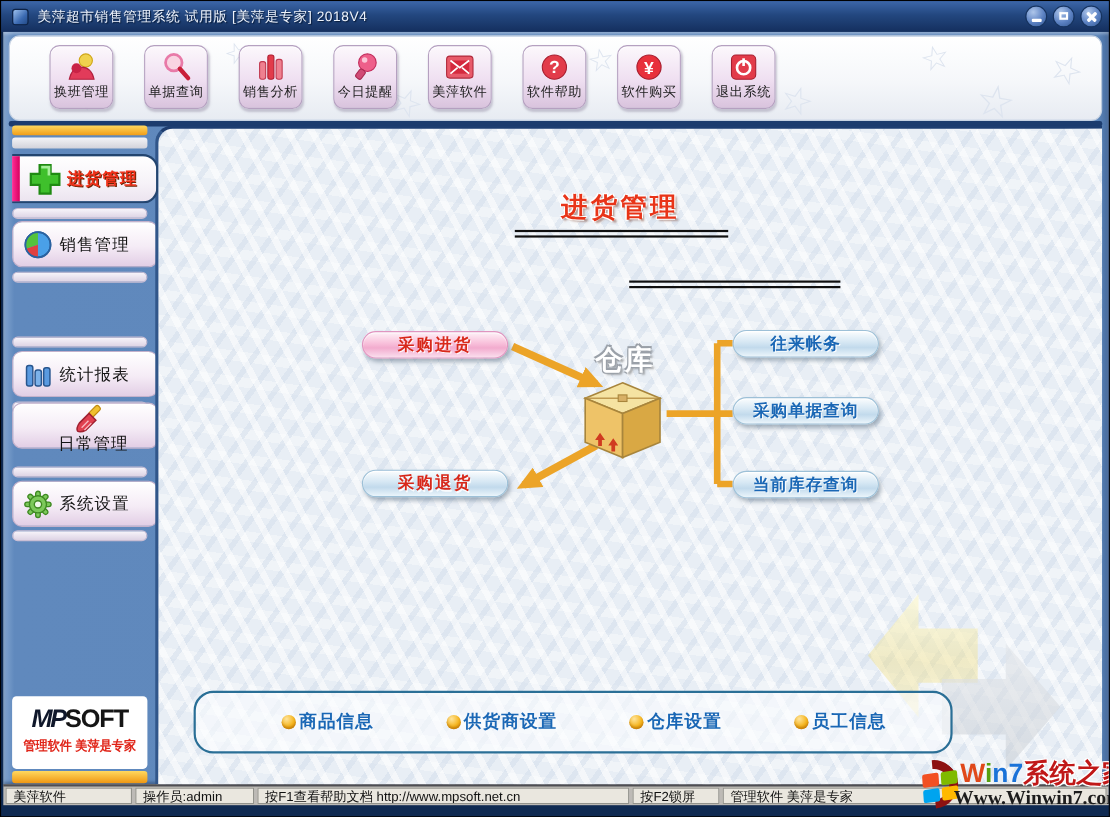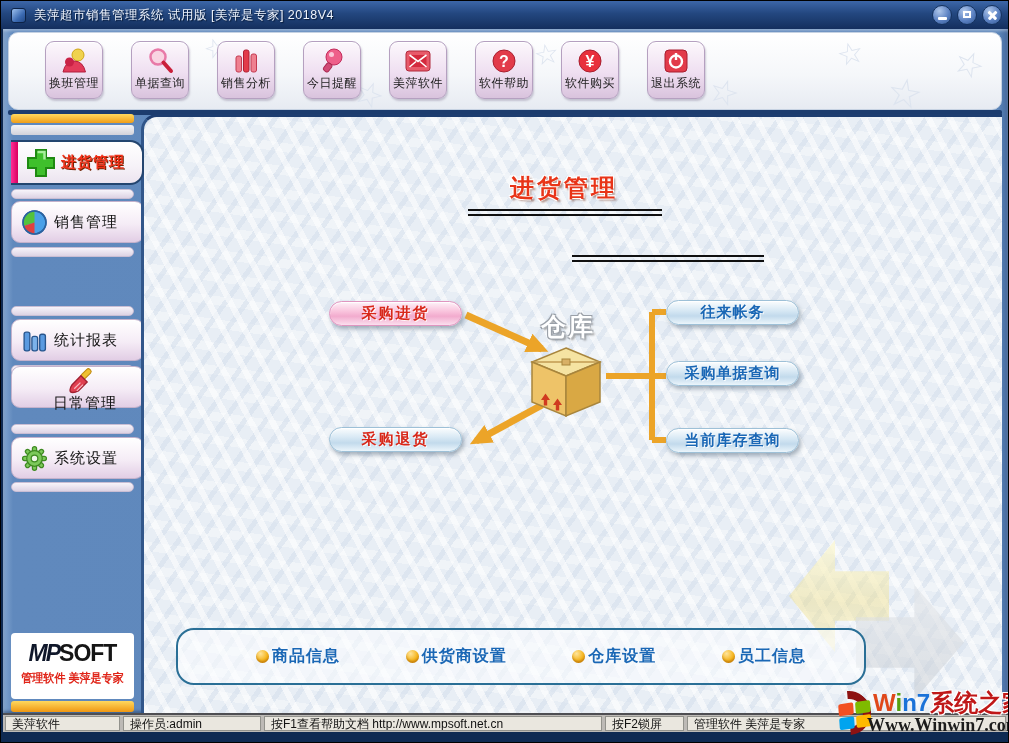--- a/index.html
+++ b/index.html
@@ -121,21 +121,21 @@
     background:radial-gradient(circle at 35% 28%,#ffe49a,#f7b javascript018 0,#f5b51e 55%,#d98a06);
     background:radial-gradient(circle at 35% 28%,#ffe49a,#f5b51e 55%,#d98a06);
     box-shadow:inset 0 -2px 2px rgba(150,80,0,.4);}
   .infolabel{font-size:16px;font-weight:bold;color:#1a67b5;letter-spacing:1px;}
 
   
   .statusbar{position:absolute;left:2px;top:712px;width:1005px;height:19px;background:#bdbab6;
     border-top:2px solid #4e4e52;display:flex;gap:3px;padding:1px 2px;}
   .seg{background:#eae7df;border:1px solid #92928c;font-size:12px;color:#111;
     padding-left:6px;line-height:14px;white-space:nowrap;overflow:hidden;}
-  .seg1{width:115px;} .seg2{width:138px;} .seg3{width:338px;} .seg4{width:79px;} .seg5{flex:1;}
+  .seg1{width:115px;} .seg2{width:108px;} .seg3{width:338px;} .seg4{width:79px;} .seg5{flex:1;}
 
   
   .watermark{position:absolute;left:826px;top:688px;width:190px;height:55px;z-index:99;}
   .wm-arc{position:absolute;left:0px;top:2px;width:44px;height:44px;border-radius:50%;
     border:8px solid #8d1212;border-left-color:transparent;border-bottom-color:transparent;transform:rotate(40deg);}
   .wm-flag{position:absolute;left:12px;top:13px;width:34px;height:28px;transform:rotate(-4deg) skewY(-4deg);
     display:grid;grid-template-columns:15px 15px;grid-template-rows:12px 12px;gap:2px;}
   .wm-flag div{border-radius:2px;}
   .f1{background:#f25022;} .f2{background:#7fba00;} .f3{background:#00a4ef;} .f4{background:#ffb900;}
   .wm-line1{position:absolute;left:46px;top:-2px;font-size:24px;font-weight:900;white-space:nowrap;letter-spacing:0px;}

